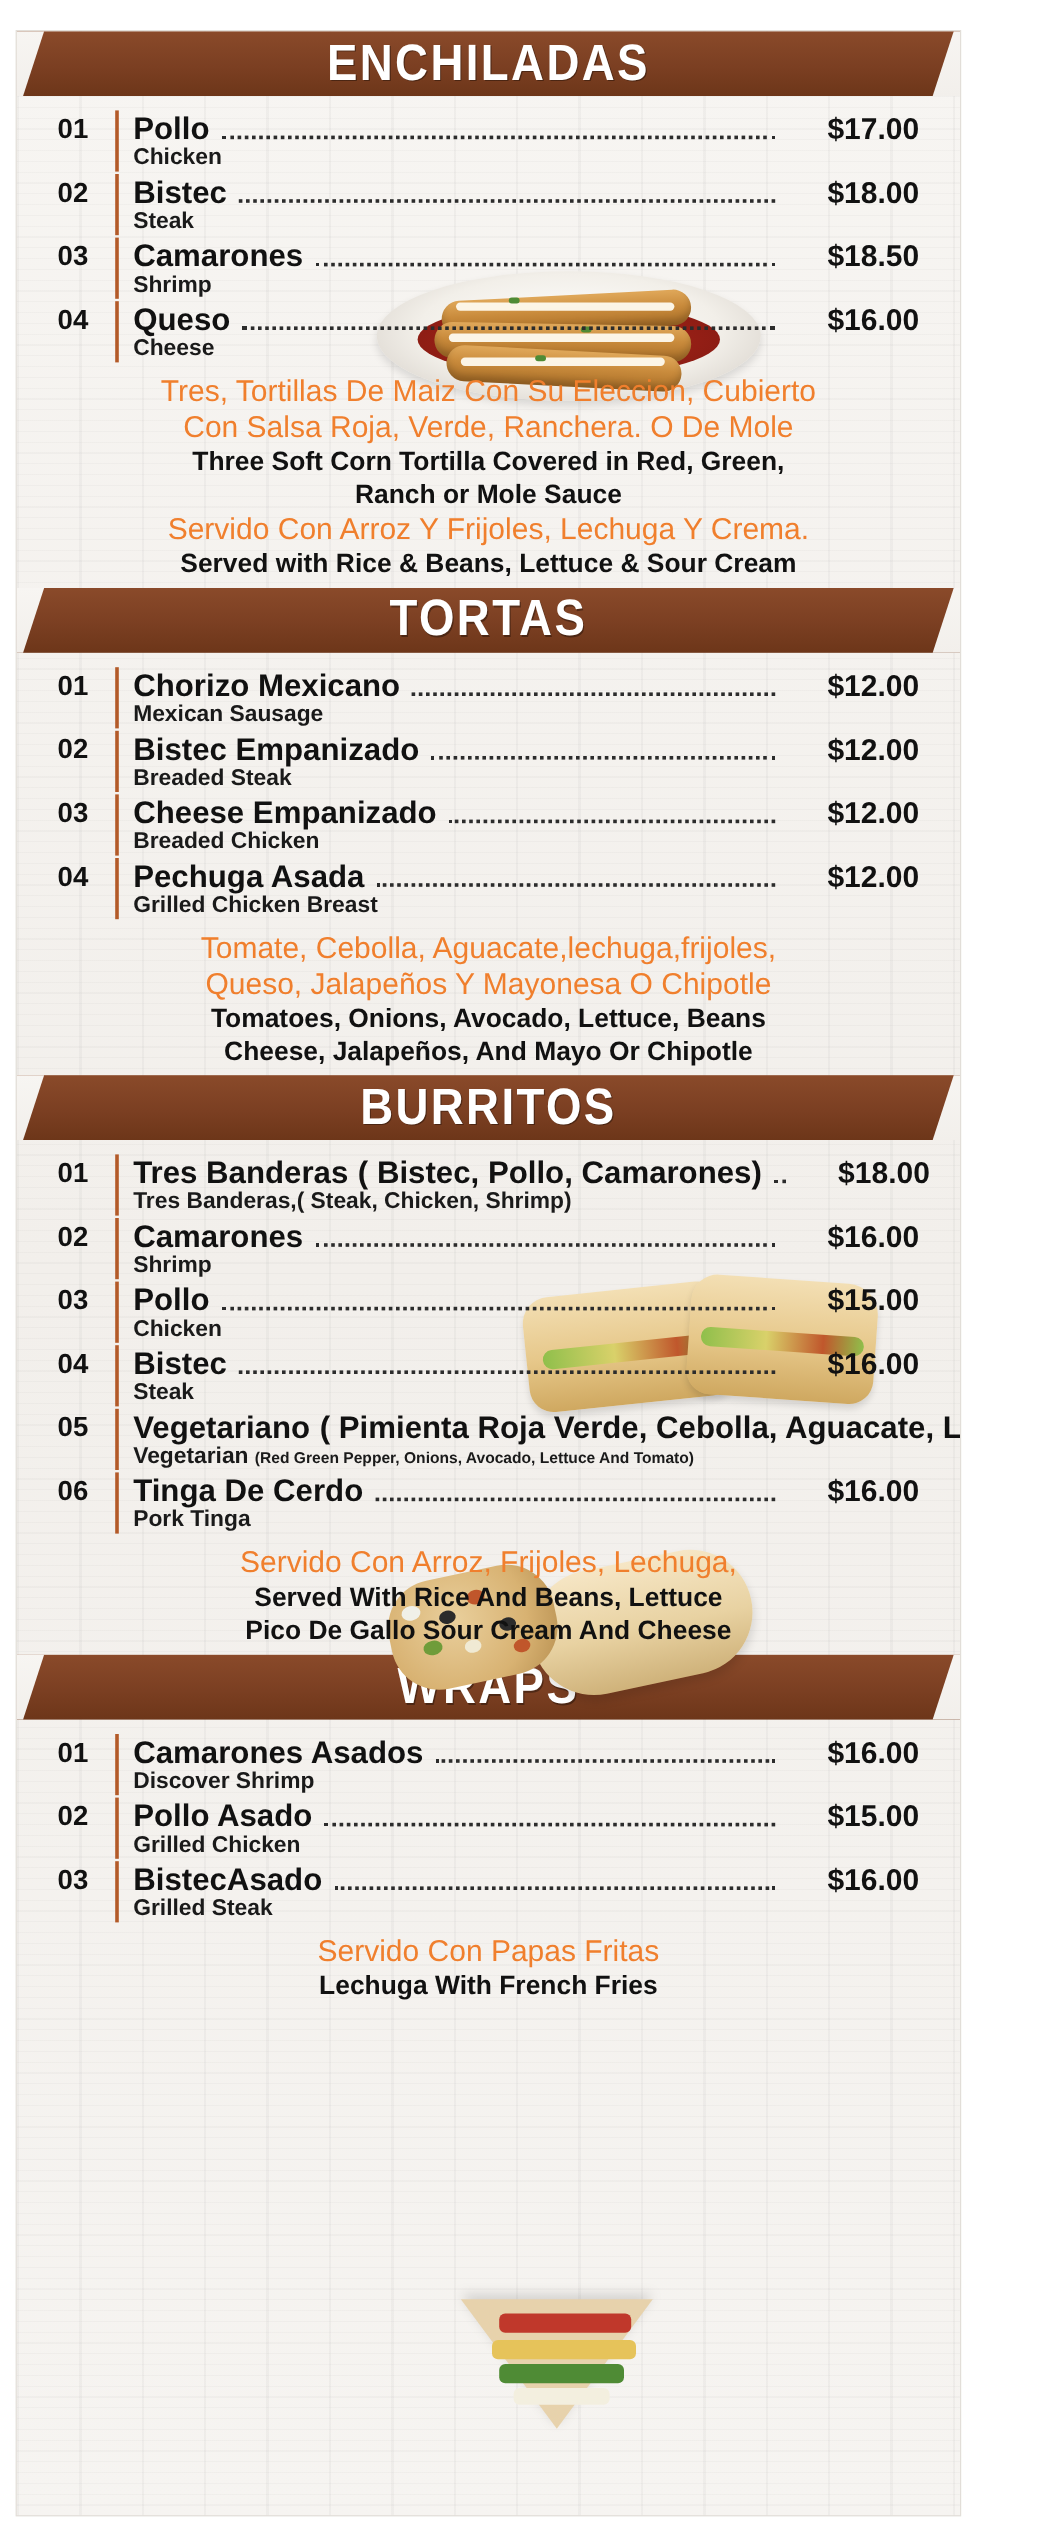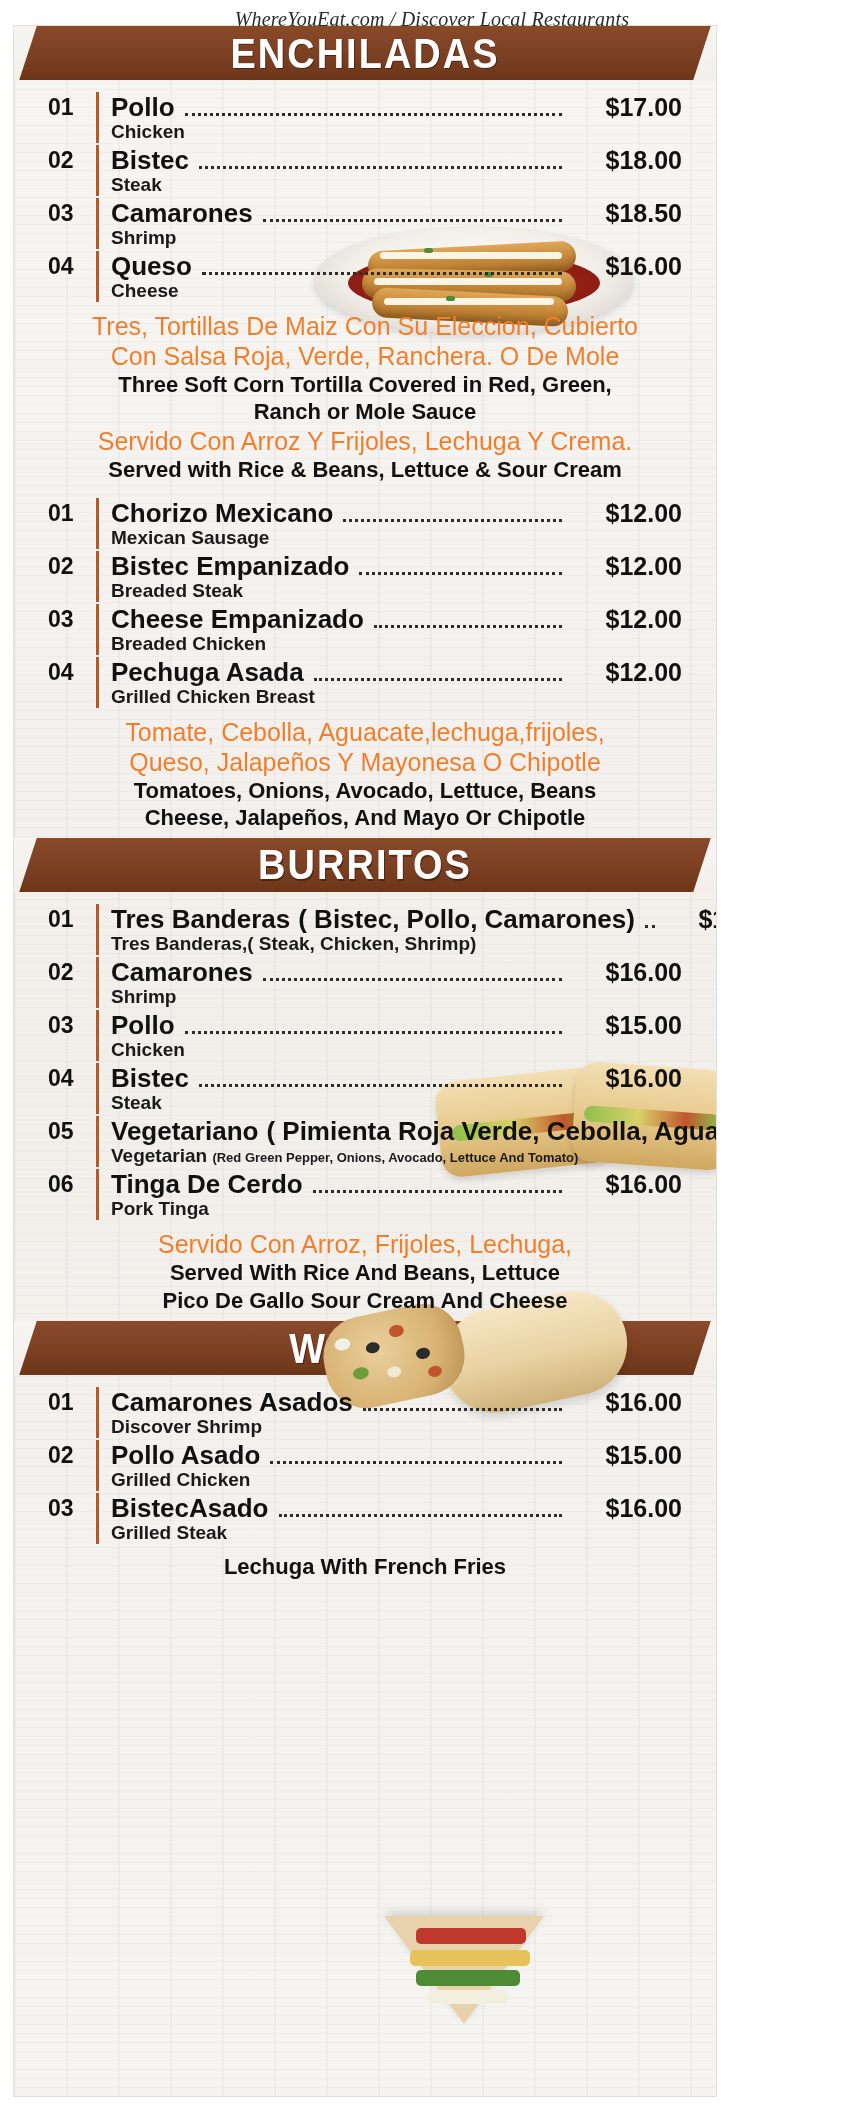--- a/index.html
+++ b/index.html
@@ -23,21 +23,21 @@
     font-family:"Liberation Serif", serif;
     font-style:italic;
     font-size:20px;
     color:#2b2b2b;
     z-index:40;
     letter-spacing:.2px;
   }
   .menu{
     position:absolute;
     left:14px;top:26px;
-    width:702px;height:2070px;
+    width:786px;height:2070px;
     background:
       repeating-linear-gradient(180deg, rgba(0,0,0,0.022) 0px, rgba(0,0,0,0.022) 1px, rgba(255,255,255,0) 1px, rgba(255,255,255,0) 9px),
       repeating-linear-gradient(90deg, rgba(0,0,0,0.03) 0px, rgba(0,0,0,0.03) 2px, rgba(255,255,255,0) 2px, rgba(255,255,255,0) 52px),
       linear-gradient(180deg,#f7f5f2 0%,#f2efeb 50%,#f6f4f1 100%);
     box-shadow:0 0 0 1px #e2ded8;
     overflow:hidden;
   }
   .banner{
     position:relative;
     height:54px;
@@ -222,21 +222,20 @@
     transform:rotate(180deg);
     filter:drop-shadow(0 4px 5px rgba(0,0,0,.14));
   }
   .wrapimg .veg{position:absolute;border-radius:5px;}
 </style>
 </head>
 <body>
 
 <div class="page">
 
-  <div class="watermark">WhereYouEat.com / Discover Local Restaurants</div>
 
   <div class="menu">
 
     <div class="food plate">
       <div class="dish"></div>
       <div class="sauce"></div>
       <div class="roll r1"></div>
         <div class="drizzle d1"></div>
       <div class="roll r2"></div>
         <div class="drizzle d2"></div>
@@ -333,20 +332,23 @@
         <div class="note-or">Tres, Tortillas De Maiz Con Su Eleccion, Cubierto</div>
         <div class="note-or">Con Salsa Roja, Verde, Ranchera. O De Mole</div>
         <div class="note-bk">Three Soft Corn Tortilla Covered in Red, Green,</div>
         <div class="note-bk">Ranch or Mole Sauce</div>
         <div class="note-or">Servido Con Arroz Y Frijoles, Lechuga Y Crema.</div>
         <div class="note-bk">Served with Rice &amp; Beans, Lettuce &amp; Sour Cream</div>
       </div>
     </div>
 
     <div class="section">
+      <div class="banner">
+        <h2>TORTAS</h2>
+      </div>
       <div class="items">
         <div class="row">
           <div class="num">01</div>
           <div class="bar"></div>
           <div class="namewrap">
             <div class="nameline">
               <span class="nm">Chorizo Mexicano</span>
               <span class="dots"></span>
               <span class="price">$12.00</span>
             </div>
@@ -523,18 +525,19 @@
             <div class="nameline">
               <span class="nm">BistecAsado</span>
               <span class="dots"></span>
               <span class="price">$16.00</span>
             </div>
             <div class="sub">Grilled Steak</div>
           </div>
         </div>
       </div>
       <div class="notes">
+        <div class="note-or">Servido Con Papas Fritas</div>
         <div class="note-bk">Lechuga With French Fries</div>
       </div>
     </div>
 
   </div>
 </div>
 
 </body></html>

